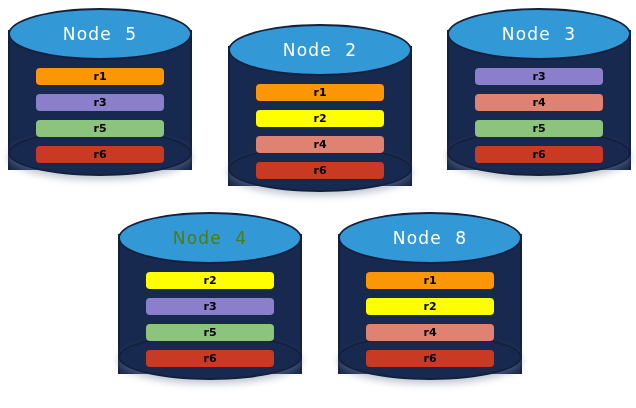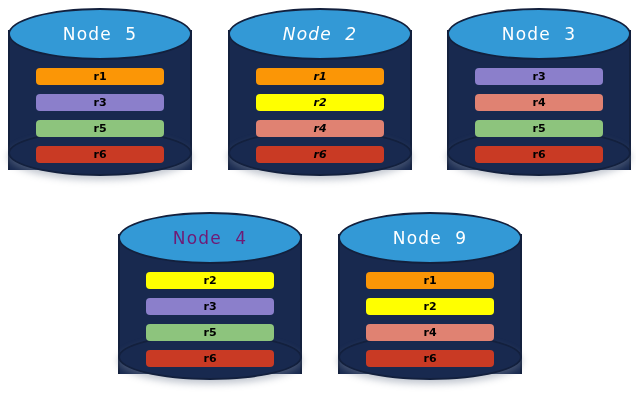--- a/index.html
+++ b/index.html
@@ -122,21 +122,21 @@
           <span style="color: rgb(0, 0, 0);">r3</span>
         </div>
         <div class="replica-bar" style="background: rgb(141, 196, 125);">
           <span style="color: rgb(0, 0, 0);">r5</span>
         </div>
         <div class="replica-bar" style="background: rgb(201, 58, 36);">
           <span style="color: rgb(0, 0, 0);">r6</span>
         </div>
       </div>
     </div>
-    <div class="node" style="left: 228px; top: 8px; font-style: italic;">
+    <div class="node" style="left: 228px; top: 24px;">
       <div class="cyl-body" style="background: rgb(24, 41, 79);"></div>
       <div class="cyl-bottom" style="background: rgb(24, 41, 79);"></div>
       <div class="cyl-top" style="background: rgb(51, 153, 214);"></div>
       <div class="node-label" style="color: rgb(255, 255, 255);">Node  2</div>
       <div class="replica-stack">
         <div class="replica-bar" style="background: rgb(251, 150, 6);">
           <span style="color: rgb(0, 0, 0);">r1</span>
         </div>
         <div class="replica-bar" style="background: rgb(255, 255, 0);">
           <span style="color: rgb(0, 0, 0);">r2</span>
@@ -166,41 +166,41 @@
         </div>
         <div class="replica-bar" style="background: rgb(201, 58, 36);">
           <span style="color: rgb(0, 0, 0);">r6</span>
         </div>
       </div>
     </div>
     <div class="node" style="left: 118px; top: 212px;">
       <div class="cyl-body" style="background: rgb(24, 41, 79);"></div>
       <div class="cyl-bottom" style="background: rgb(24, 41, 79);"></div>
       <div class="cyl-top" style="background: rgb(51, 153, 214);"></div>
-      <div class="node-label" style="color: #701a75;">Node  4</div>
+      <div class="node-label" style="color: #4d7c0f;">Node  4</div>
       <div class="replica-stack">
         <div class="replica-bar" style="background: rgb(255, 255, 0);">
           <span style="color: rgb(0, 0, 0);">r2</span>
         </div>
         <div class="replica-bar" style="background: rgb(139, 127, 203);">
           <span style="color: rgb(0, 0, 0);">r3</span>
         </div>
         <div class="replica-bar" style="background: rgb(141, 196, 125);">
           <span style="color: rgb(0, 0, 0);">r5</span>
         </div>
         <div class="replica-bar" style="background: rgb(201, 58, 36);">
           <span style="color: rgb(0, 0, 0);">r6</span>
         </div>
       </div>
     </div>
     <div class="node" style="left: 338px; top: 212px;">
       <div class="cyl-body" style="background: rgb(24, 41, 79);"></div>
       <div class="cyl-bottom" style="background: rgb(24, 41, 79);"></div>
       <div class="cyl-top" style="background: rgb(51, 153, 214);"></div>
-      <div class="node-label" style="color: rgb(255, 255, 255);">Node  9</div>
+      <div class="node-label" style="color: rgb(255, 255, 255);">Node  8</div>
       <div class="replica-stack">
         <div class="replica-bar" style="background: rgb(251, 150, 6);">
           <span style="color: rgb(0, 0, 0);">r1</span>
         </div>
         <div class="replica-bar" style="background: rgb(255, 255, 0);">
           <span style="color: rgb(0, 0, 0);">r2</span>
         </div>
         <div class="replica-bar" style="background: rgb(224, 130, 114);">
           <span style="color: rgb(0, 0, 0);">r4</span>
         </div>

